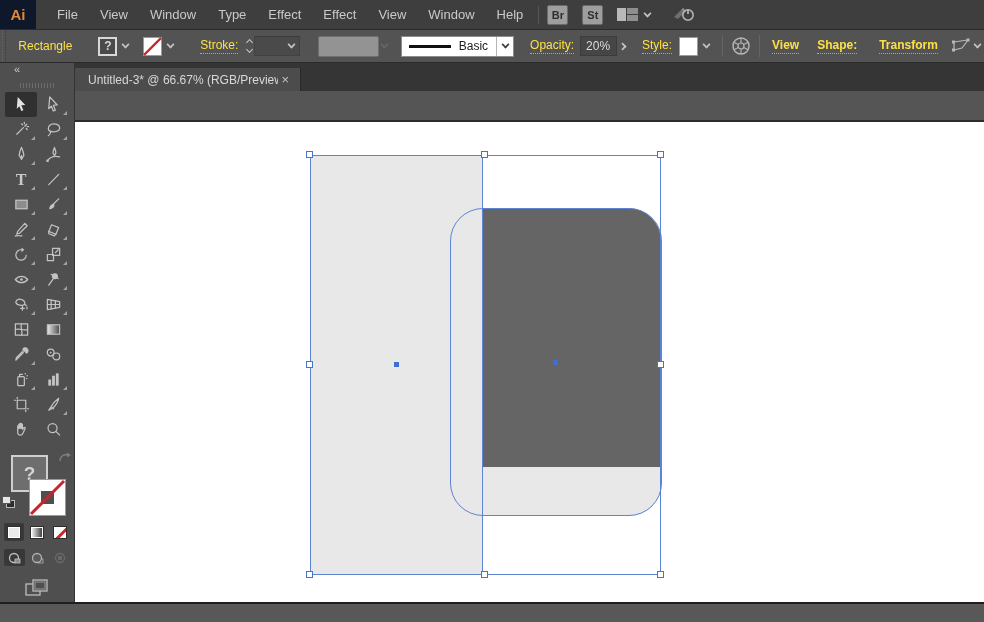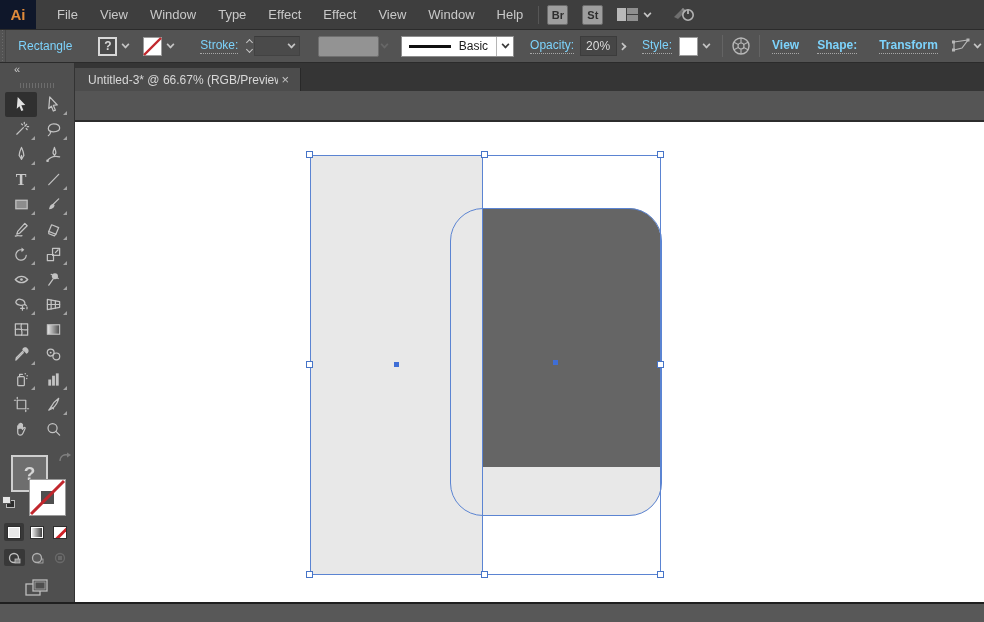--- a/index.html
+++ b/index.html
@@ -28,21 +28,21 @@
           border-bottom:2px solid #c5c5c5; transform:rotate(45deg) scale(.8); margin-top:-3px; }
   .chev.dark { border-color:#3a3a3a; }
   .chev.dim  { border-color:#7c7c7c; }
   .chev.right { transform:rotate(-45deg) scale(.8); margin-top:0; }
 
   
   .controlbar { height:34px; background:#535353; border-top:1px solid #2b2b2b; border-bottom:1px solid #2b2b2b;
                 display:flex; align-items:center; flex:0 0 auto; position:relative; }
   .cb-grip { width:8px; height:100%; background-image:radial-gradient(#6a6a6a 1px, transparent 1px);
              background-size:3px 3px; background-position:1px 2px; margin-right:6px; border-right:1px solid #464646; }
-  .cb-label { color:#7dd3fc; font-size:12px;text-align:center; }
+  .cb-label { color:#fde047; font-size:12px;text-align:center; }
   .cb-label.link { border-bottom:1px dotted #a8a8a8; padding-bottom:1px; }
   .swatch-btn { display:flex; align-items:center; }
   .swatch { width:19px; height:19px; position:relative; }
   .swatch.fill-q { background:#4a4a4a; border:2px solid #d8d8d8; color:#d8d8d8; font-size:12px;
                    display:flex; align-items:center; justify-content:center; font-weight:bold; }
   .swatch.white { background:#fff; border:1px solid #9b9b9b; }
   .chev-btn { width:16px; height:19px; display:flex; align-items:center; justify-content:center; }
   .none-slash { position:absolute; left:-1px; top:-1px; width:19px; height:19px; }
   .stepper { display:flex; flex-direction:column; justify-content:center; width:13px; height:20px; }
   .stepper span { display:block; width:5px; height:5px; border-right:1.5px solid #c5c5c5;

